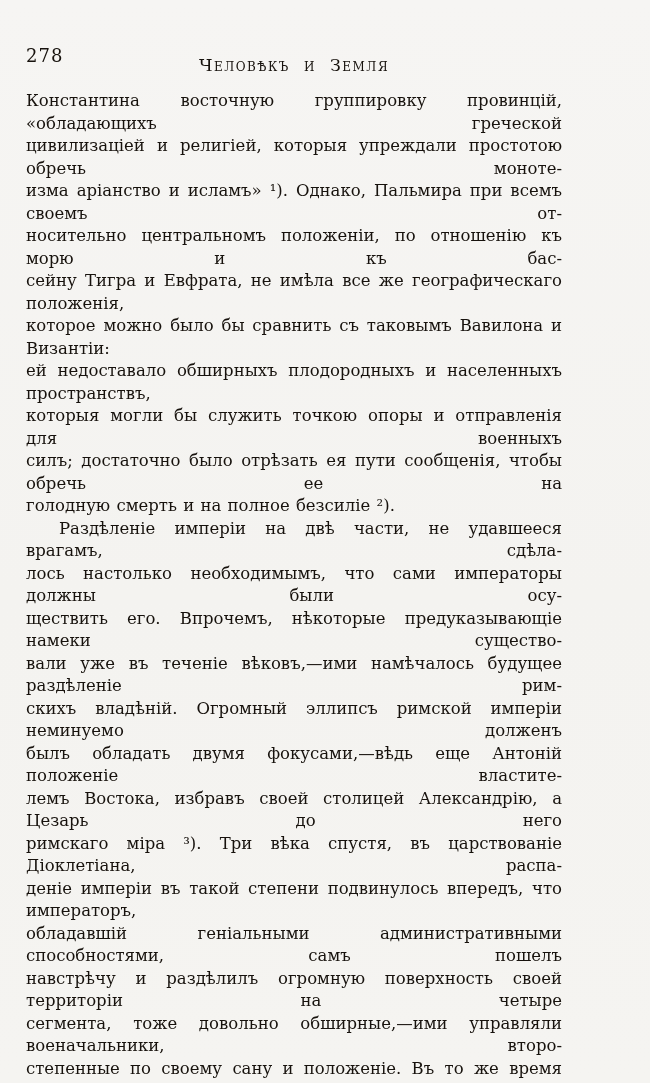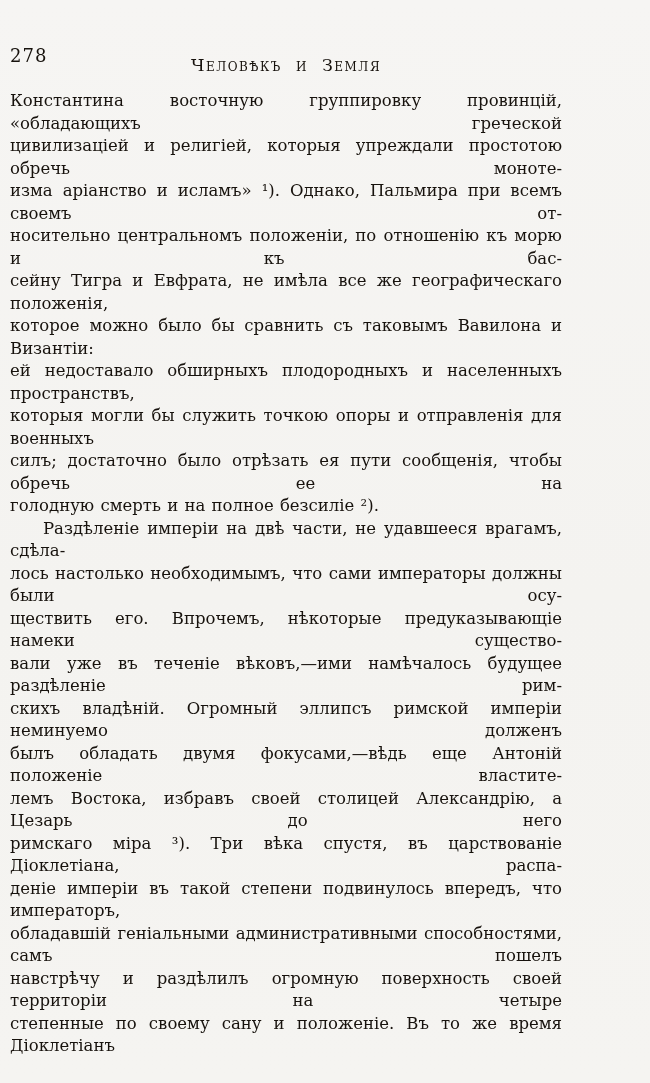--- a/index.html
+++ b/index.html
@@ -6,21 +6,21 @@
   body {
     width: 650px; height: 1083px;
     background: linear-gradient(180deg, #f6f5f3 0%, #f4f3f0 55%, #f5f4f1 100%);
     color: #17120d;
     font-family: "DejaVu Serif", serif;
     overflow: hidden;
   }
   .page {
     box-sizing: border-box;
     width: 584px; height: 1083px;
-    padding: 45px 22px 0 10px;
+    padding: 45px 22px 0 26px;
     position: relative;
   }
   
   .hdr { position: relative; height: 22px; }
   .pagenum {
     position: absolute; left: 0; top: 0;
     font-size: 18px; letter-spacing: 1px;
   }
   .title {
     position: absolute; left: 0; right: 0; top: 10px;
@@ -72,17 +72,18 @@
         <div class="line">лось настолько необходимымъ, что сами императоры должны были осу-</div>
         <div class="line">ществить его. Впрочемъ, нѣкоторые предуказывающіе намеки существо-</div>
         <div class="line">вали уже въ теченіе вѣковъ,—ими намѣчалось будущее раздѣленіе рим-</div>
         <div class="line">скихъ владѣній. Огромный эллипсъ римской имперіи неминуемо долженъ</div>
         <div class="line">былъ обладать двумя фокусами,—вѣдь еще Антоній положеніе властите-</div>
         <div class="line">лемъ Востока, избравъ своей столицей Александрію, а Цезарь до него</div>
         <div class="line">римскаго міра ³). Три вѣка спустя, въ царствованіе Діоклетіана, распа-</div>
         <div class="line">деніе имперіи въ такой степени подвинулось впередъ, что императоръ,</div>
         <div class="line">обладавшій геніальными административными способностями, самъ пошелъ</div>
         <div class="line">навстрѣчу и раздѣлилъ огромную поверхность своей территоріи на четыре</div>
+        <div class="line">сегмента, тоже довольно обширные,—ими управляли военачальники, второ-</div>
         <div class="line">степенные по своему сану и положеніе. Въ то же время Діоклетіанъ</div>
       </div>
     </div>
 
 </div>
 
 </body></html>

